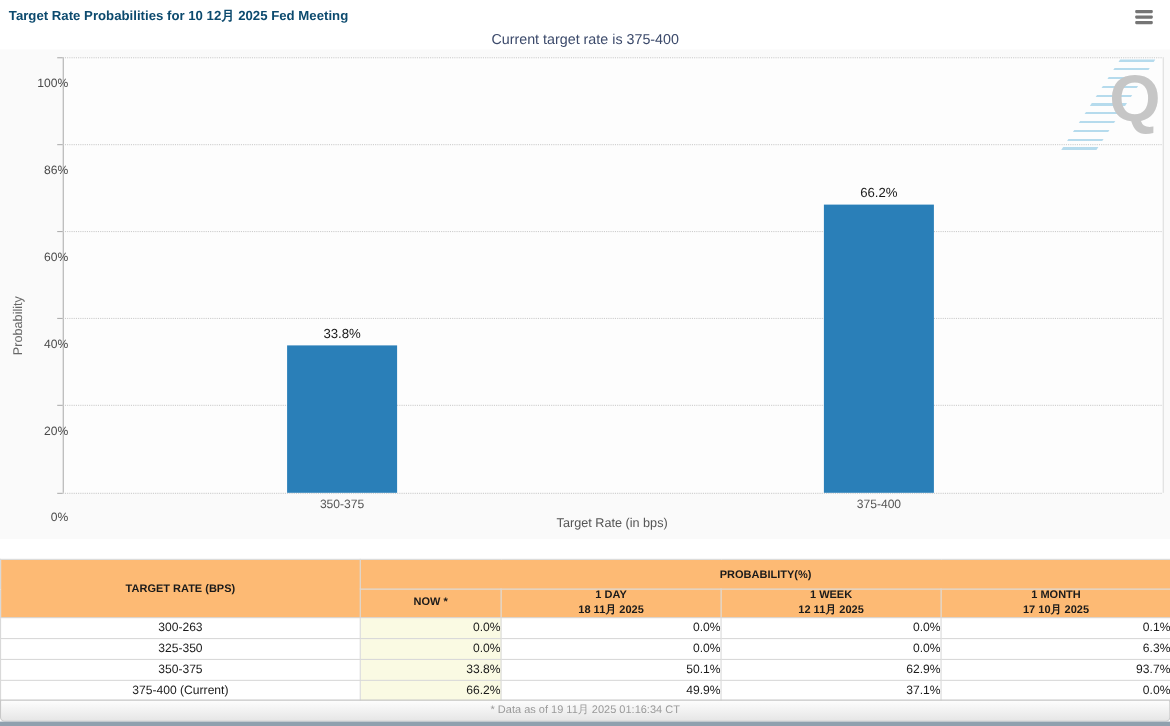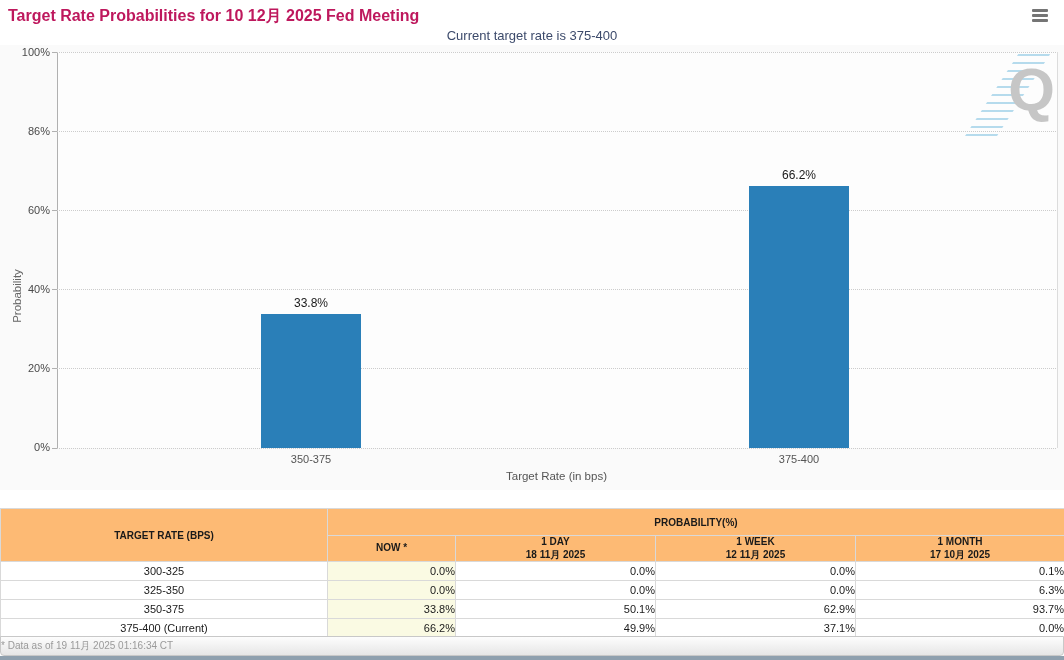--- a/index.html
+++ b/index.html
@@ -2,31 +2,31 @@
 <html><head>
 <meta charset="utf-8">
 <style>
   html,body{margin:0;padding:0;background:#fff;}
   .page{
     position:relative;width:1064px;height:660px;overflow:hidden;
     font-family:"Liberation Sans","DejaVu Sans",sans-serif;
     background:#fff;
   }
   
-  .title{position:absolute;left:8px;top:6px;font-size:16px;font-weight:700;color:#be185d;}
+  .title{position:absolute;left:8px;top:6px;font-size:12px;font-weight:700;color:#0c4a6e;}
   .subtitle{position:absolute;left:0;right:0;top:28px;text-align:center;font-size:13px;color:#3c4a6b;}
   .menu{position:absolute;left:1030px;top:9px;width:20px;height:16px;cursor:pointer;}
   .menu span{display:block;width:16px;height:3px;background:#757575;margin:0 0 2px 2px;border-radius:1px;}
   
   .chart{position:absolute;left:0;top:45px;width:1064px;height:445px;background:#fafafa;}
   .plot{position:absolute;left:57px;top:7px;width:999px;height:396px;background:#fdfdfd;
         border-left:1px solid #b0b0b0;border-right:1px solid #dcdcdc;}
   .gridline{position:absolute;left:57px;width:999px;height:0;border-top:1px dotted #ccc;}
   .ytick-mark{position:absolute;left:52px;width:5px;height:0;border-top:1px solid #b0b0b0;}
-  .yticklabel{position:absolute;left:0;width:50px;text-align:right;font-size:11px;color:#4a4a4a;}
+  .yticklabel{position:absolute;left:12px;width:50px;text-align:right;font-size:11px;color:#4a4a4a;margin-top:24px;}
   .ylabel{position:absolute;left:-28px;top:245px;width:90px;text-align:center;font-size:11.5px;color:#666;
           transform:rotate(-90deg);}
   .bar{position:absolute;width:100px;background:#2a7fb8;cursor:pointer;}
   .bar-label{position:absolute;width:100px;text-align:center;font-size:12px;color:#1a1a1a;}
   .xticklabel{position:absolute;top:408px;width:100px;text-align:center;font-size:11px;color:#555;}
   .xlabel{position:absolute;left:57px;top:425px;width:999px;text-align:center;font-size:11.5px;color:#555;}
   
   .watermark{position:absolute;left:983px;top:13px;width:72px;height:76px;}
   .wm-stripes{position:absolute;left:8px;top:-4px;width:32px;height:84px;transform:skewX(-33deg);
               background:repeating-linear-gradient(180deg,#a9d5ea 0 2px,transparent 2px 8px);opacity:.85;}
@@ -39,21 +39,21 @@
   .th-sub{height:25px;text-align:center;line-height:1.25;}
   .th-rate{text-align:center;margin-left:20px;}
   .ratetable td{height:18px;font-size:11px;color:#1a1a1a;background:#fff;}
   .td-rate{text-align:center;}
   .td-val{text-align:right;padding-right:8px;}
   .col-now{background:#fafae3 !important;}
   
   .footer{position:absolute;left:0;top:636px;width:1062px;height:18px;
           background:linear-gradient(#fdfdfd,#e6e6e6);
           border:1px solid #c8c8c8;border-radius:0 0 4px 4px;
-          font-size:10px;color:#9a9a9a;line-height:18px;}
+          text-align:center;font-size:10px;color:#9a9a9a;line-height:18px;}
   .bottom-strip{position:absolute;left:0;top:656px;width:1064px;height:4px;background:#8fa0ae;}
 </style>
 </head>
 <body>
 
 <div class="page">
 
   <div class="title">Target Rate Probabilities for 10 12月 2025 Fed Meeting</div>
   <div class="subtitle">Current target rate is 375-400</div>
   <div class="menu">
@@ -127,21 +127,21 @@
           <div>12 11月 2025</div>
         </th>
         <th class="th-sub">
           <div>1 MONTH</div>
           <div>17 10月 2025</div>
         </th>
       </tr>
     </thead>
     <tbody>
       <tr>
-        <td class="td-rate">300-325</td>
+        <td class="td-rate">300-263</td>
         <td class="td-val col-now" style="background: rgb(250, 250, 227);">0.0%</td>
         <td class="td-val">0.0%</td>
         <td class="td-val">0.0%</td>
         <td class="td-val">0.1%</td>
       </tr>
       <tr>
         <td class="td-rate">325-350</td>
         <td class="td-val col-now" style="background: rgb(250, 250, 227);">0.0%</td>
         <td class="td-val">0.0%</td>
         <td class="td-val">0.0%</td>

